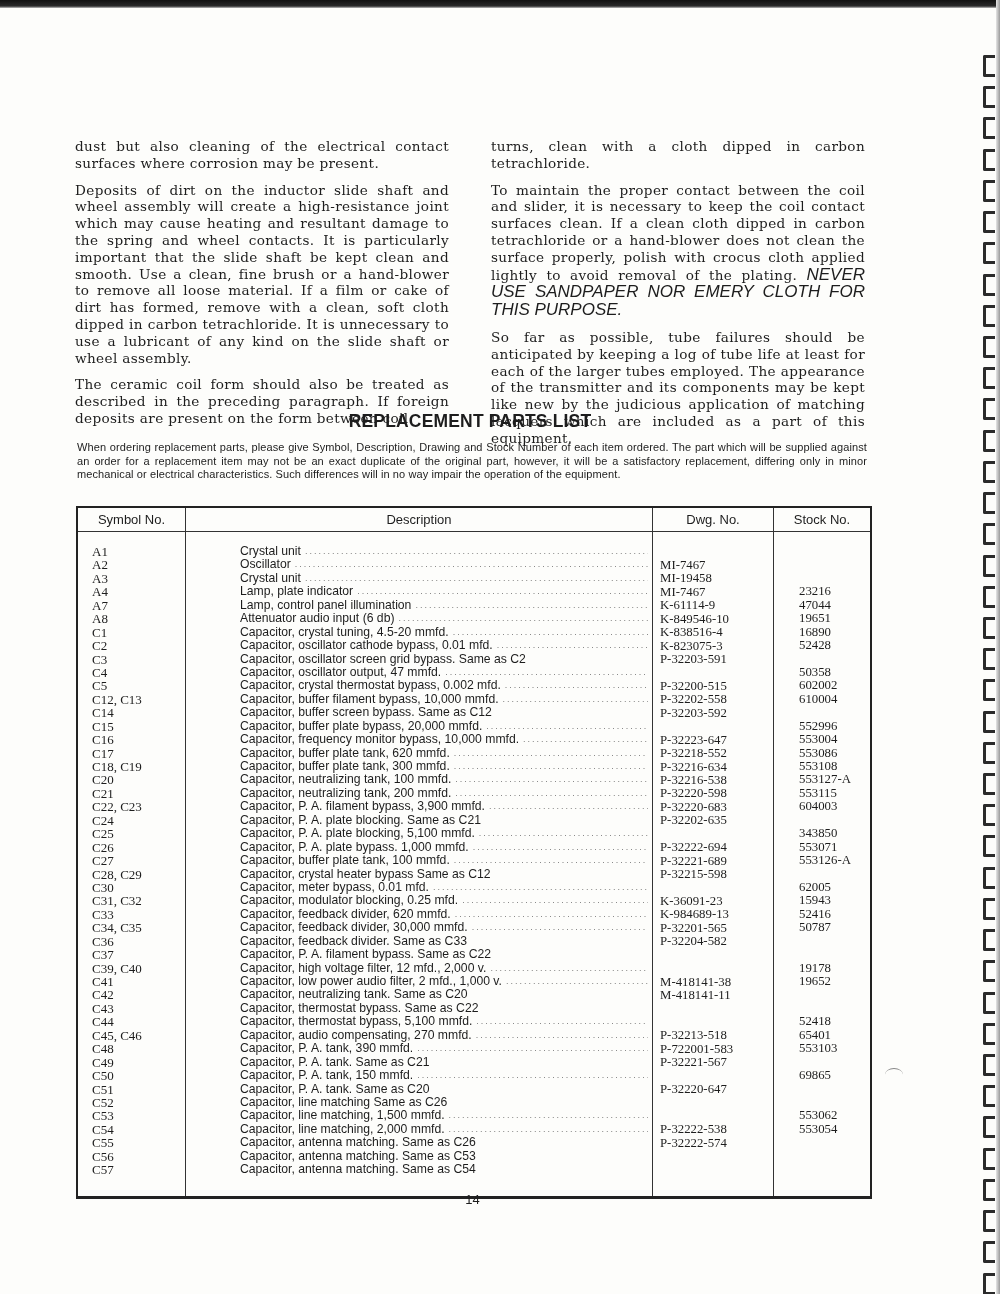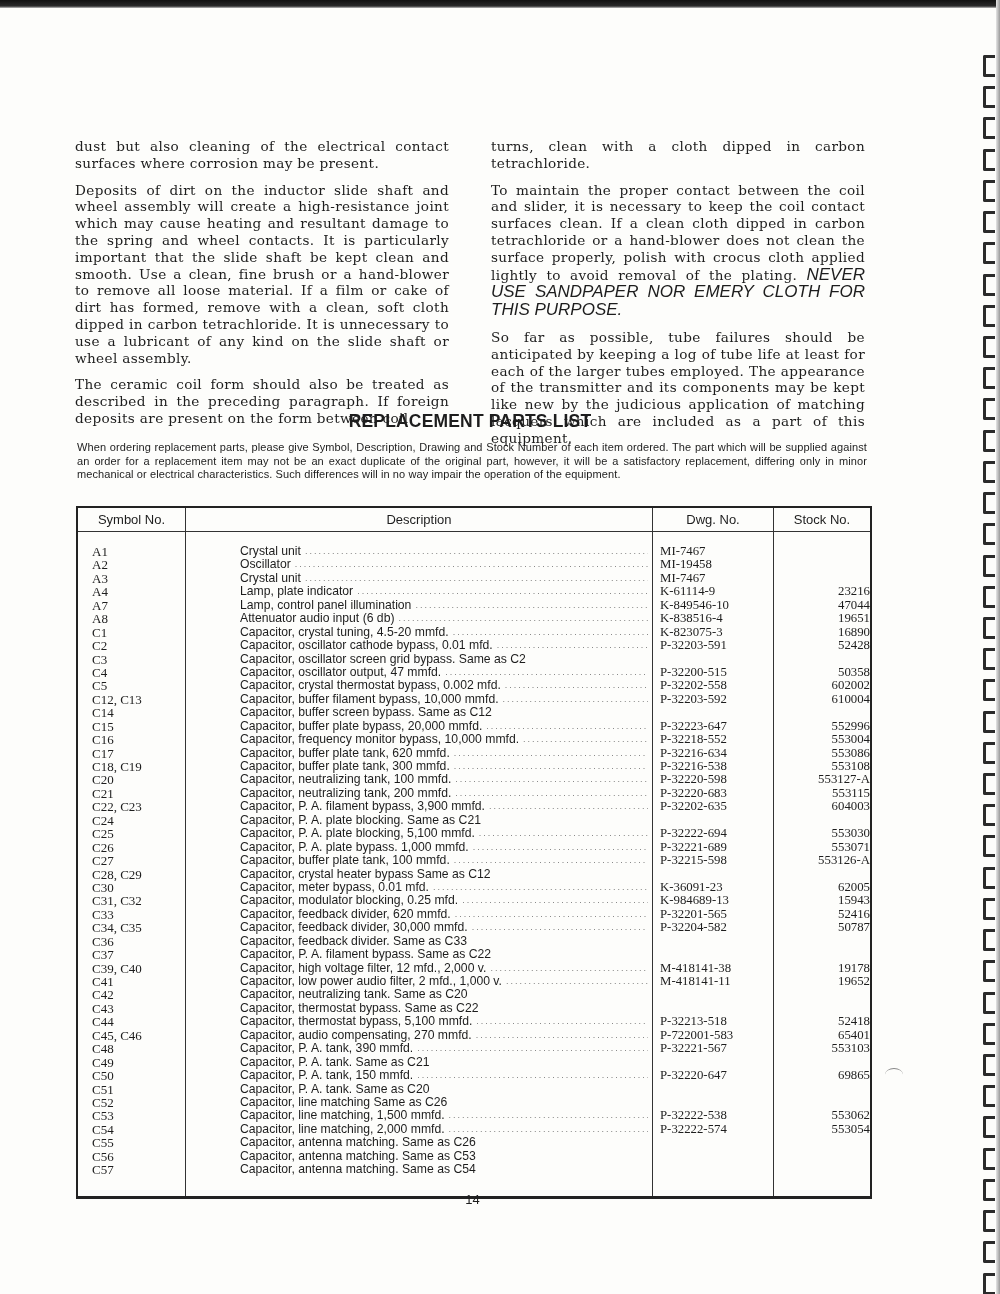--- a/index.html
+++ b/index.html
@@ -40,24 +40,24 @@
     position: absolute; left: 77px; top: 441px; width: 790px;
     font-family: "Liberation Sans", sans-serif; font-size: 11px; line-height: 13.6px;
     text-align: justify; letter-spacing: 0.1px;
   }
   .parts-table {
     position: absolute; left: 76px; top: 506px; width: 792px; height: 688px;
     border: 2px solid #222; border-bottom-width: 3px;
     display: flex;
   }
   .tcol { border-right: 1.5px solid #333; height: 100%; display: flex; flex-direction: column; }
-  .tcol:last-child { border-right: none; text-align: right; }
+  .tcol:last-child { border-right: none; }
   .c-sym { width: 107px; }
   .c-desc { width: 466px; }
-  .c-dwg { width: 120px; }
+  .c-dwg { width: 120px; gap: 14px; }
   .c-stock { flex: 1; }
   .th {
     height: 24px; border-bottom: 1.5px solid #333; box-sizing: border-box;
     font-family: "Liberation Sans", sans-serif; font-size: 13px;
     display: flex; align-items: center; justify-content: center;
   }
   .tbody { padding-top: 13px; }
   .cell {
     height: 13.45px; line-height: 13.45px; font-size: 12.2px; white-space: nowrap; overflow: hidden;
   }
@@ -440,21 +440,21 @@
         <div class="cell">610004</div>
         <div class="cell"></div>
         <div class="cell">552996</div>
         <div class="cell">553004</div>
         <div class="cell">553086</div>
         <div class="cell">553108</div>
         <div class="cell">553127-A</div>
         <div class="cell">553115</div>
         <div class="cell">604003</div>
         <div class="cell"></div>
-        <div class="cell">553030</div>
+        <div class="cell">343850</div>
         <div class="cell">553071</div>
         <div class="cell">553126-A</div>
         <div class="cell"></div>
         <div class="cell">62005</div>
         <div class="cell">15943</div>
         <div class="cell">52416</div>
         <div class="cell">50787</div>
         <div class="cell"></div>
         <div class="cell"></div>
         <div class="cell">19178</div>

